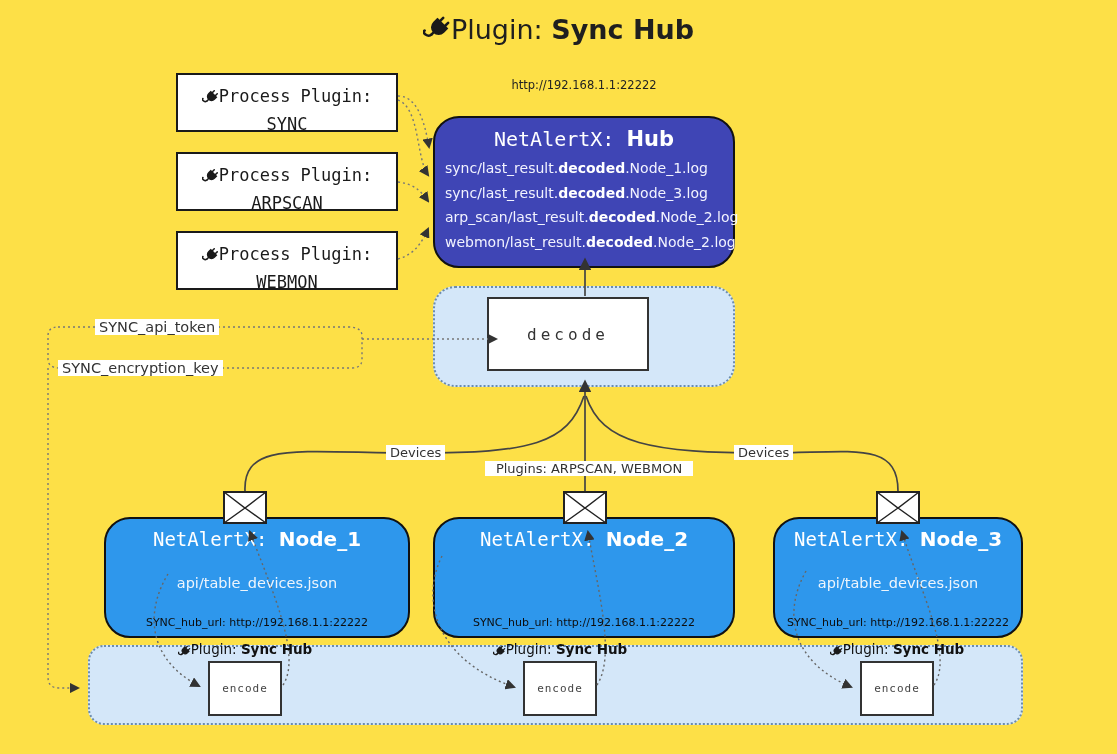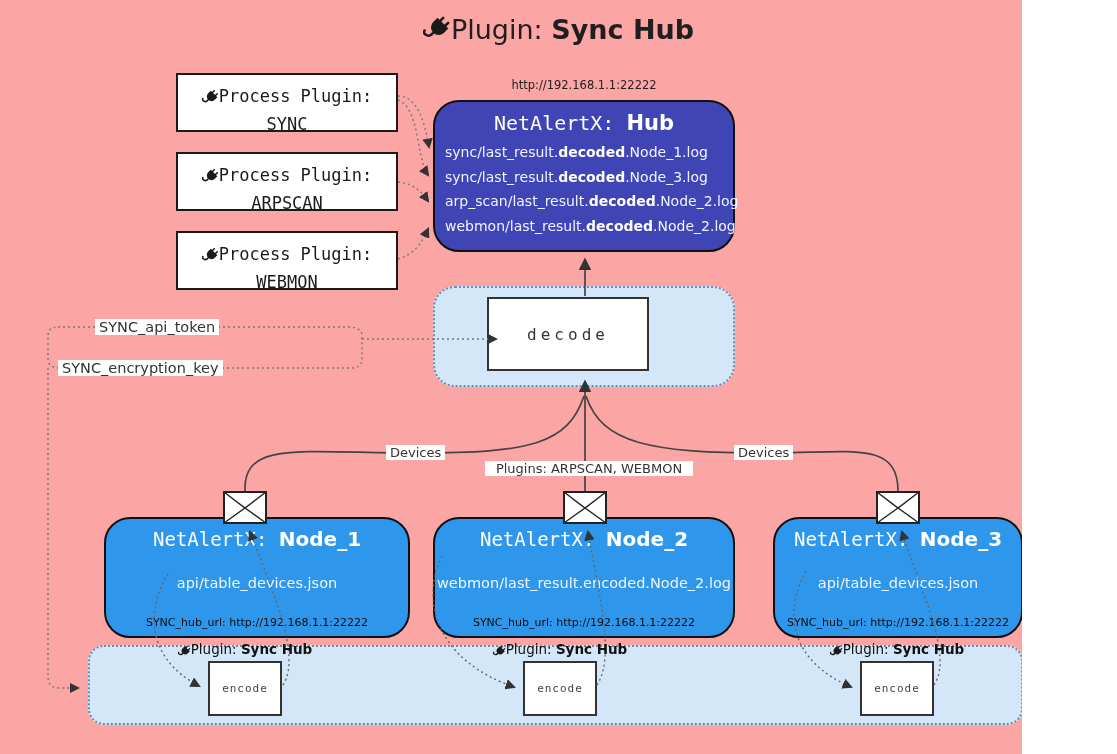--- a/index.html
+++ b/index.html
@@ -1,29 +1,29 @@
 <!DOCTYPE html>
 <html><head>
 <meta charset="utf-8">
 <style>
   html,body{margin:0;padding:0;background:#fff;}
-  #stage{position:relative;width:1022px;height:754px;background:#fca5a5;overflow:hidden;
+  #stage{position:relative;width:1117px;height:754px;background:#fde047;overflow:hidden;
          font-family:"DejaVu Sans","Liberation Sans",sans-serif;color:#1a1a1a;}
   .abs{position:absolute;}
   
   #title{left:0;top:14px;width:1117px;text-align:center;font-size:27px;color:#1f1f1f;z-index:2;}
   #title .bold{font-weight:bold;}
   .plug-icon{display:inline-block;vertical-align:-4px;}
   
   .pbox{left:176px;width:222px;height:59px;background:#fff;border:2px solid #1a1a1a;
         font-family:"DejaVu Sans Mono","Liberation Mono",monospace;font-size:17px;
         text-align:center;z-index:2;padding-top:9px;box-sizing:border-box;line-height:24px;}
   
   #hub-url{left:433px;top:78px;width:302px;text-align:center;font-size:11.5px;color:#222;z-index:2;}
-  #hub{left:433px;top:100px;width:302px;height:152px;background:#3f45b5;border:2px solid #111;
+  #hub{left:433px;top:116px;width:302px;height:152px;background:#3f45b5;border:2px solid #111;
        border-radius:26px;box-sizing:border-box;z-index:2;}
   #hub .hub-title{margin-top:9px;text-align:center;color:#ffffff;
        font-family:"DejaVu Sans Mono","Liberation Mono",monospace;font-size:20px;}
   #hub .hub-title .bold{font-family:"DejaVu Sans","Liberation Sans",sans-serif;font-weight:bold;font-size:21px;}
   #hub .loglines{margin-top:5px;padding-left:10px;}
   #hub .logline{font-size:14px;line-height:24.5px;color:#f2f3ff;white-space:nowrap;}
   #hub .logline b{color:#ffffff;}
   
   .bluecontainer{background:#d4e7f9;border:2px dotted #6b8cae;box-sizing:border-box;z-index:1;}
   #decode-container{left:433px;top:286px;width:302px;height:101px;border-radius:22px;}
@@ -137,21 +137,20 @@
   <div id="node1" class="abs node">
     <div class="ntitle"><span>NetAlertX: </span><span class="bold">Node_1</span></div>
     <div class="nfiles">
         <span>api/table_devices.json</span>
       </div>
     <div class="nurl">SYNC_hub_url: http://192.168.1.1:22222</div>
   </div>
   <div id="node2" class="abs node">
     <div class="ntitle"><span>NetAlertX: </span><span class="bold">Node_2</span></div>
     <div class="nfiles">
-        <span>webmon/last_result.encoded.Node_2.log</span>
       </div>
     <div class="nurl">SYNC_hub_url: http://192.168.1.1:22222</div>
   </div>
   <div id="node3" class="abs node">
     <div class="ntitle"><span>NetAlertX: </span><span class="bold">Node_3</span></div>
     <div class="nfiles">
         <span>api/table_devices.json</span>
       </div>
     <div class="nurl">SYNC_hub_url: http://192.168.1.1:22222</div>
   </div>

